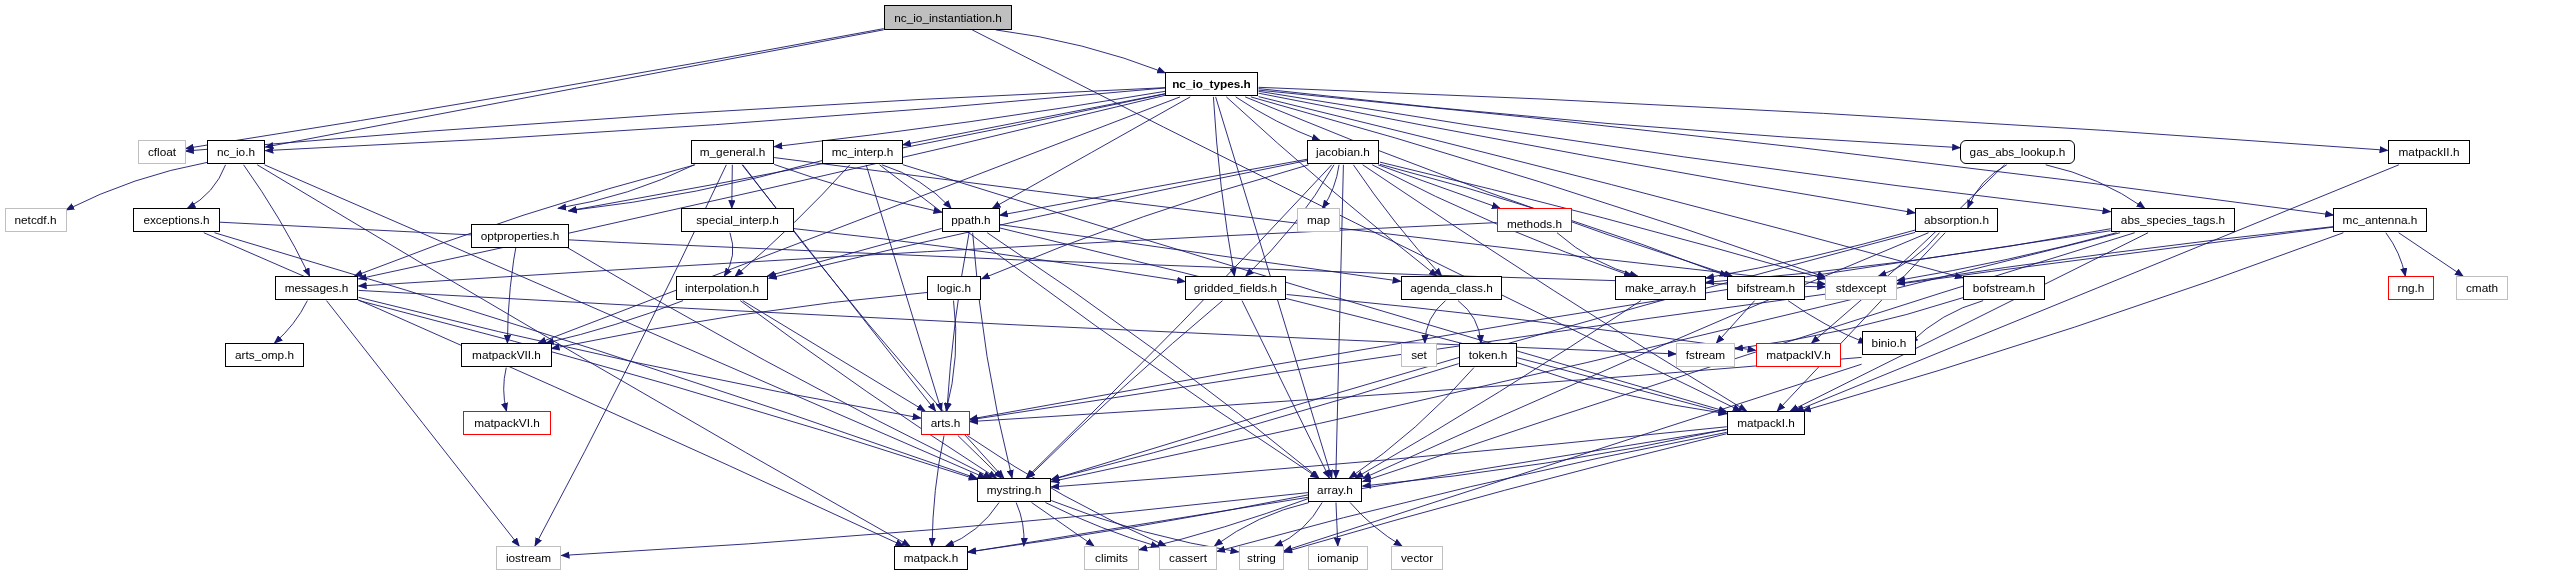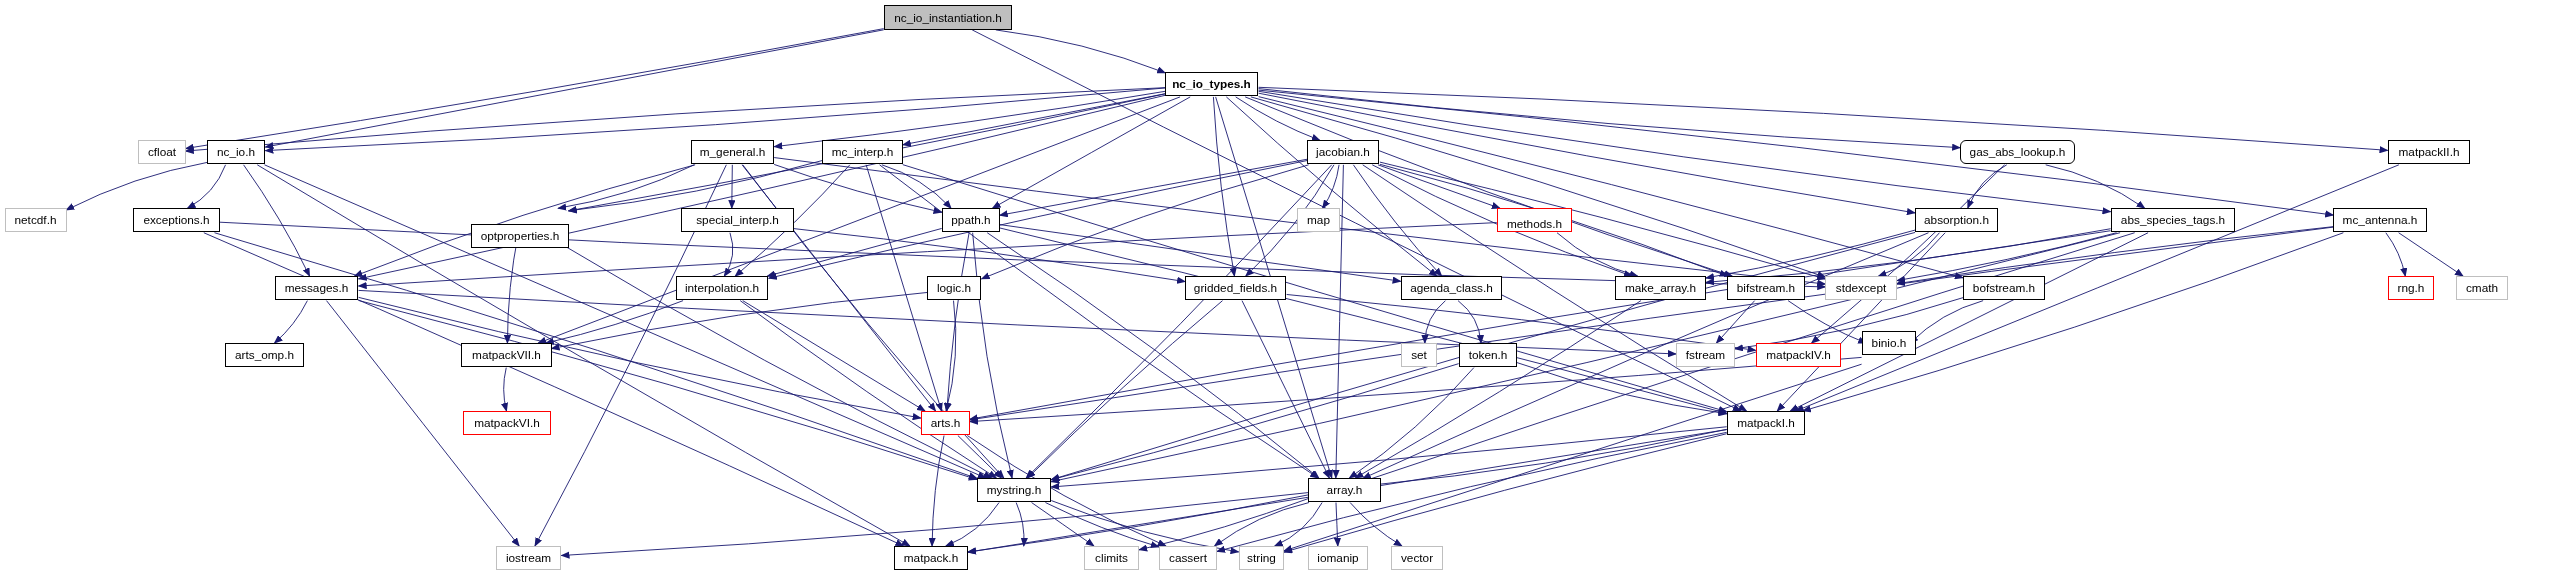--- a/index.html
+++ b/index.html
@@ -283,21 +283,21 @@
       </div>
       <div class="node missing" style="left: 921px; top: 411px; width: 49px;">
         <span>arts.h</span>
       </div>
       <div class="node local" style="left: 1727px; top: 411px; width: 78px;">
         <span>matpackI.h</span>
       </div>
       <div class="node local" style="left: 977px; top: 478px; width: 74px;">
         <span>mystring.h</span>
       </div>
-      <div class="node local" style="left: 1308px; top: 478px; width: 73px;">
+      <div class="node local" style="left: 1308px; top: 478px; width: 54px;">
         <span>array.h</span>
       </div>
       <div class="node system" style="left: 496px; top: 546px; width: 65px;">
         <span>iostream</span>
       </div>
       <div class="node local" style="left: 894px; top: 546px; width: 74px;">
         <span>matpack.h</span>
       </div>
       <div class="node system" style="left: 990px; top: 546px; width: 72px; margin-top: 44px;">
         <span>sstream.h</span>

